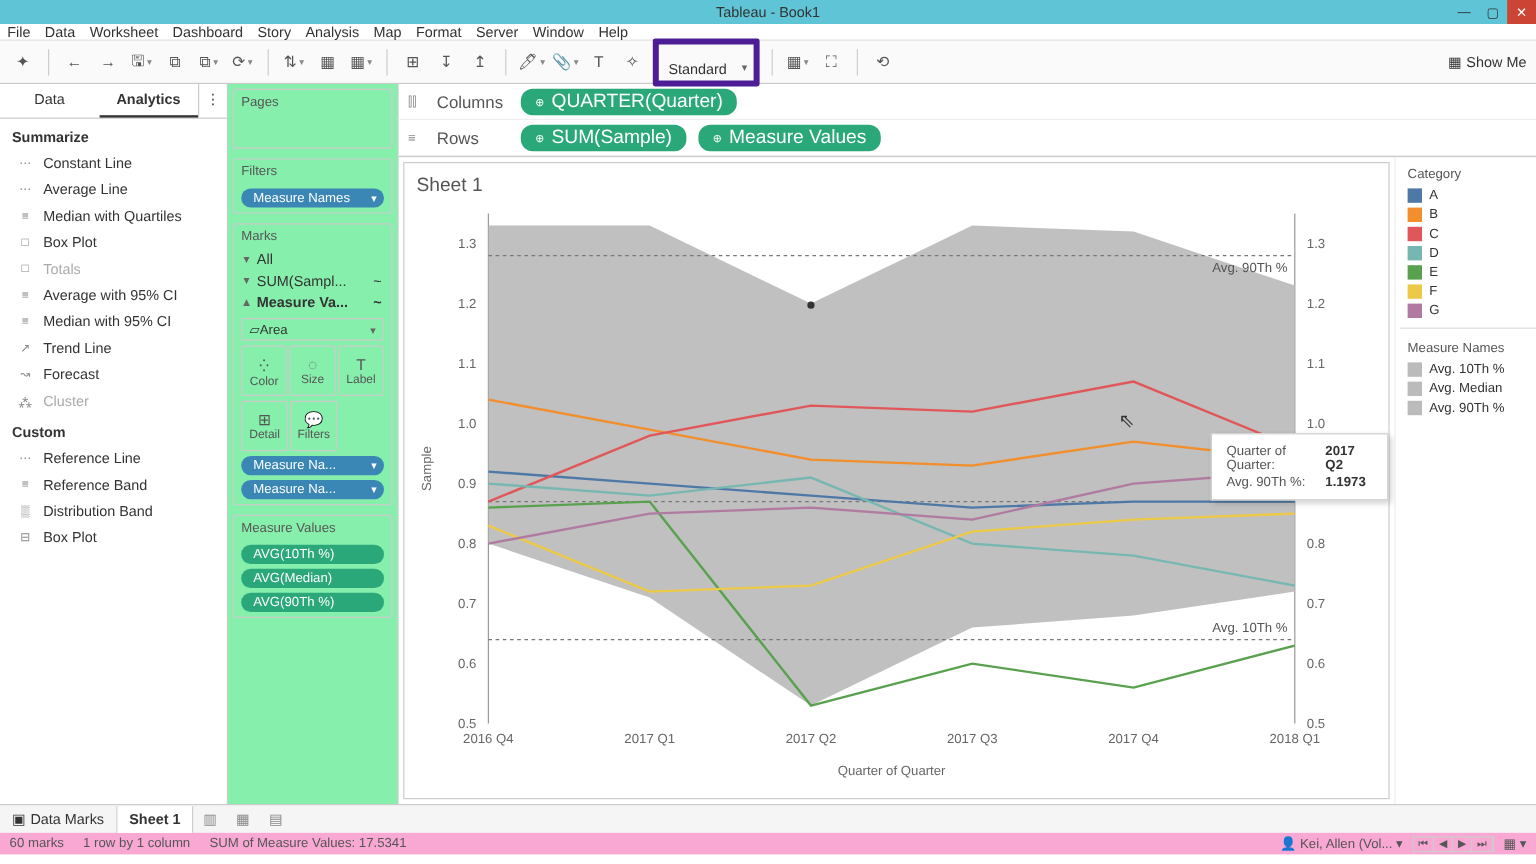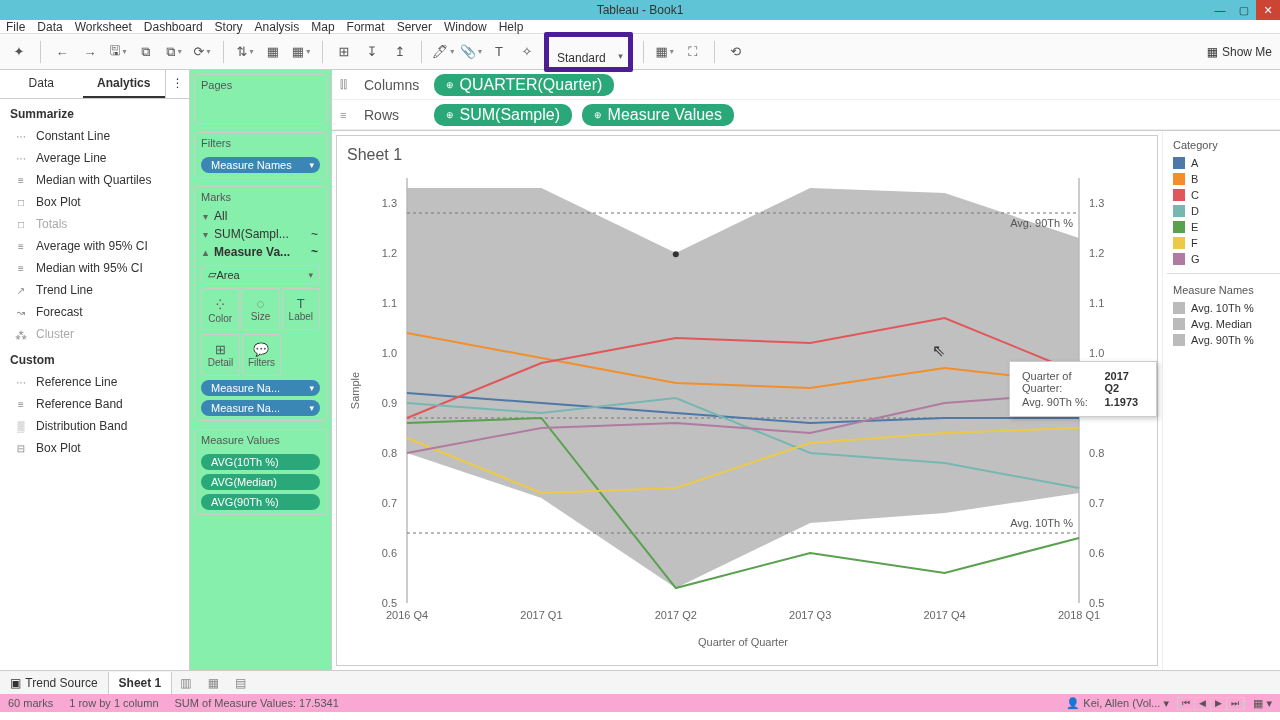--- a/index.html
+++ b/index.html
@@ -420,21 +420,21 @@
             </div>
           </div>
       </div>
     </div>
   </div>
 </div>
 
 <div class="sheet-tabs">
   <div class="st">
       <span>▣</span>
-      <span>Trend Source</span>
+      <span>Data Marks</span>
     </div>
   <div class="st active">Sheet 1</div>
   <div class="stico">▥</div>
   <div class="stico">▦</div>
   <div class="stico">▤</div>
 </div>
 
 <div class="status">
   <span>60 marks</span>
   <span>1 row by 1 column</span>

